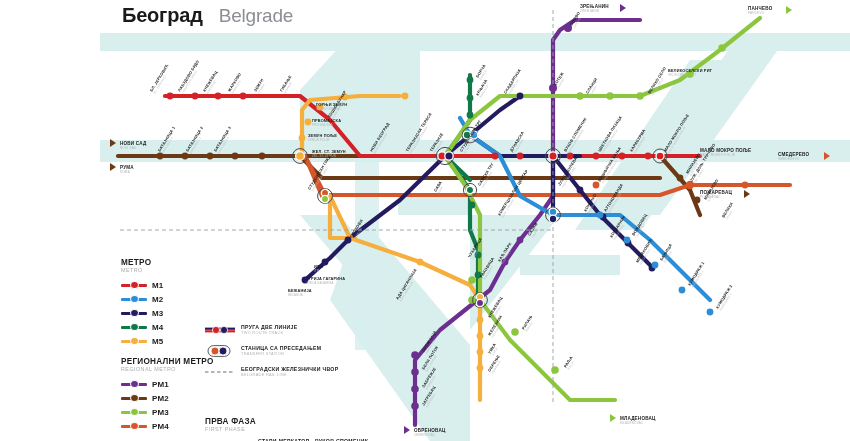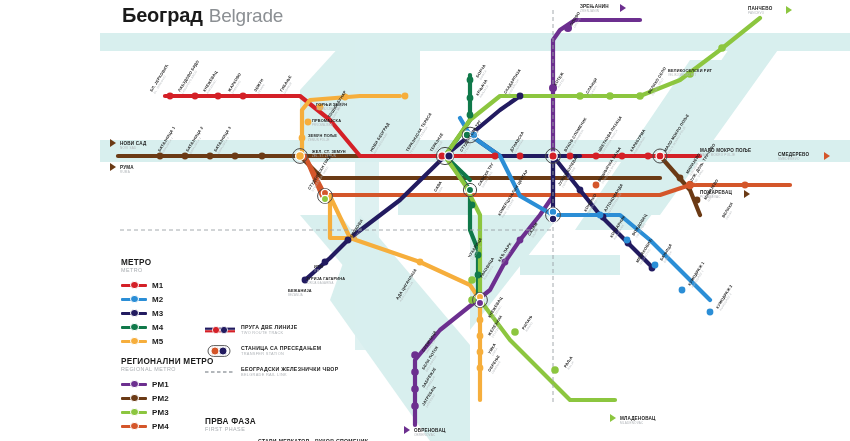--- a/index.html
+++ b/index.html
@@ -5,21 +5,21 @@
   html,body{margin:0;padding:0;}
   body{
     width:850px;height:441px;background:#ffffff;
     font-family:"Liberation Sans",sans-serif;
     overflow:hidden;position:relative;
   }
   #stage{position:absolute;left:0;top:0;width:850px;height:441px;overflow:hidden;background:#fff;}
   svg#map{position:absolute;left:0;top:0;width:850px;height:441px;}
 
   
-  .title-wrap{position:absolute;left:122px;top:4px;display:flex;align-items:flex-end;gap:6px;}
+  .title-wrap{position:absolute;left:122px;top:4px;display:flex;align-items:flex-end;gap:16px;}
   .title-cyr{font-size:20px;font-weight:bold;color:#1a1a1a;letter-spacing:-0.2px;}
   .title-lat{font-size:19px;font-weight:normal;color:#8b8f93;letter-spacing:-0.2px;}
 
   
   .legend{position:absolute;left:121px;top:258px;}
   .lg-head{font-size:8.2px;font-weight:bold;color:#1c1c1c;letter-spacing:.25px;line-height:9px;}
   .lg-sub{font-size:5.4px;color:#a8acb0;letter-spacing:.45px;line-height:7px;margin-bottom:4px;}
   .lg-row{display:flex;align-items:center;height:14px;}
   .lg-sym{width:26px;height:11px;position:relative;margin-right:5px;}
   .lg-sym .bar{position:absolute;top:4px;left:0;width:26px;height:3.4px;border-radius:1px;}

